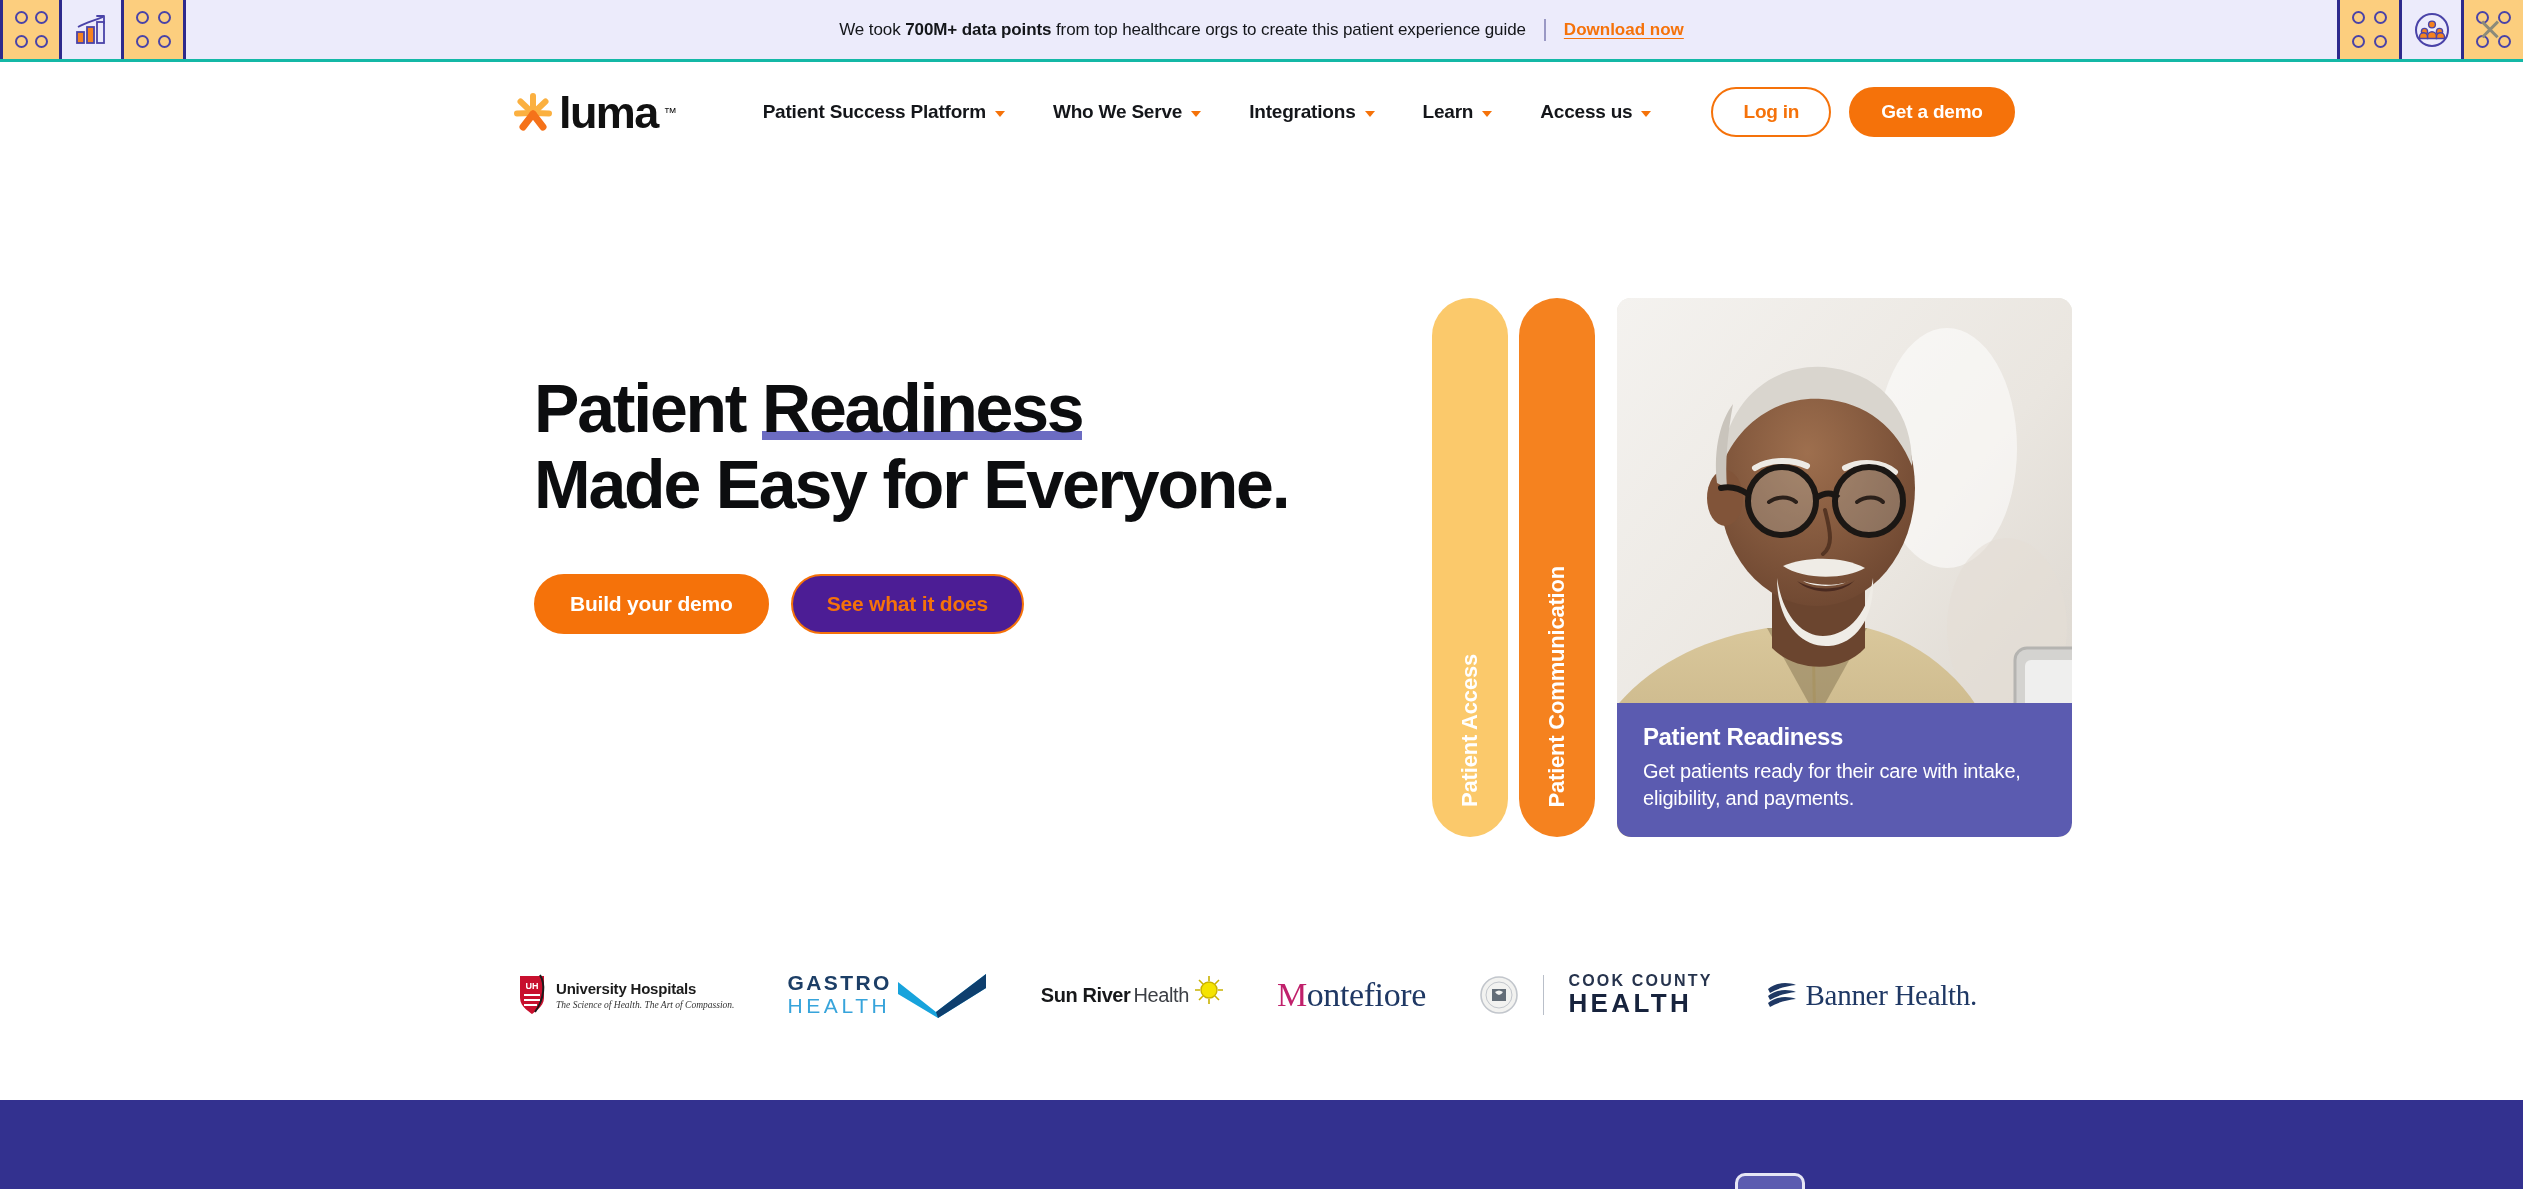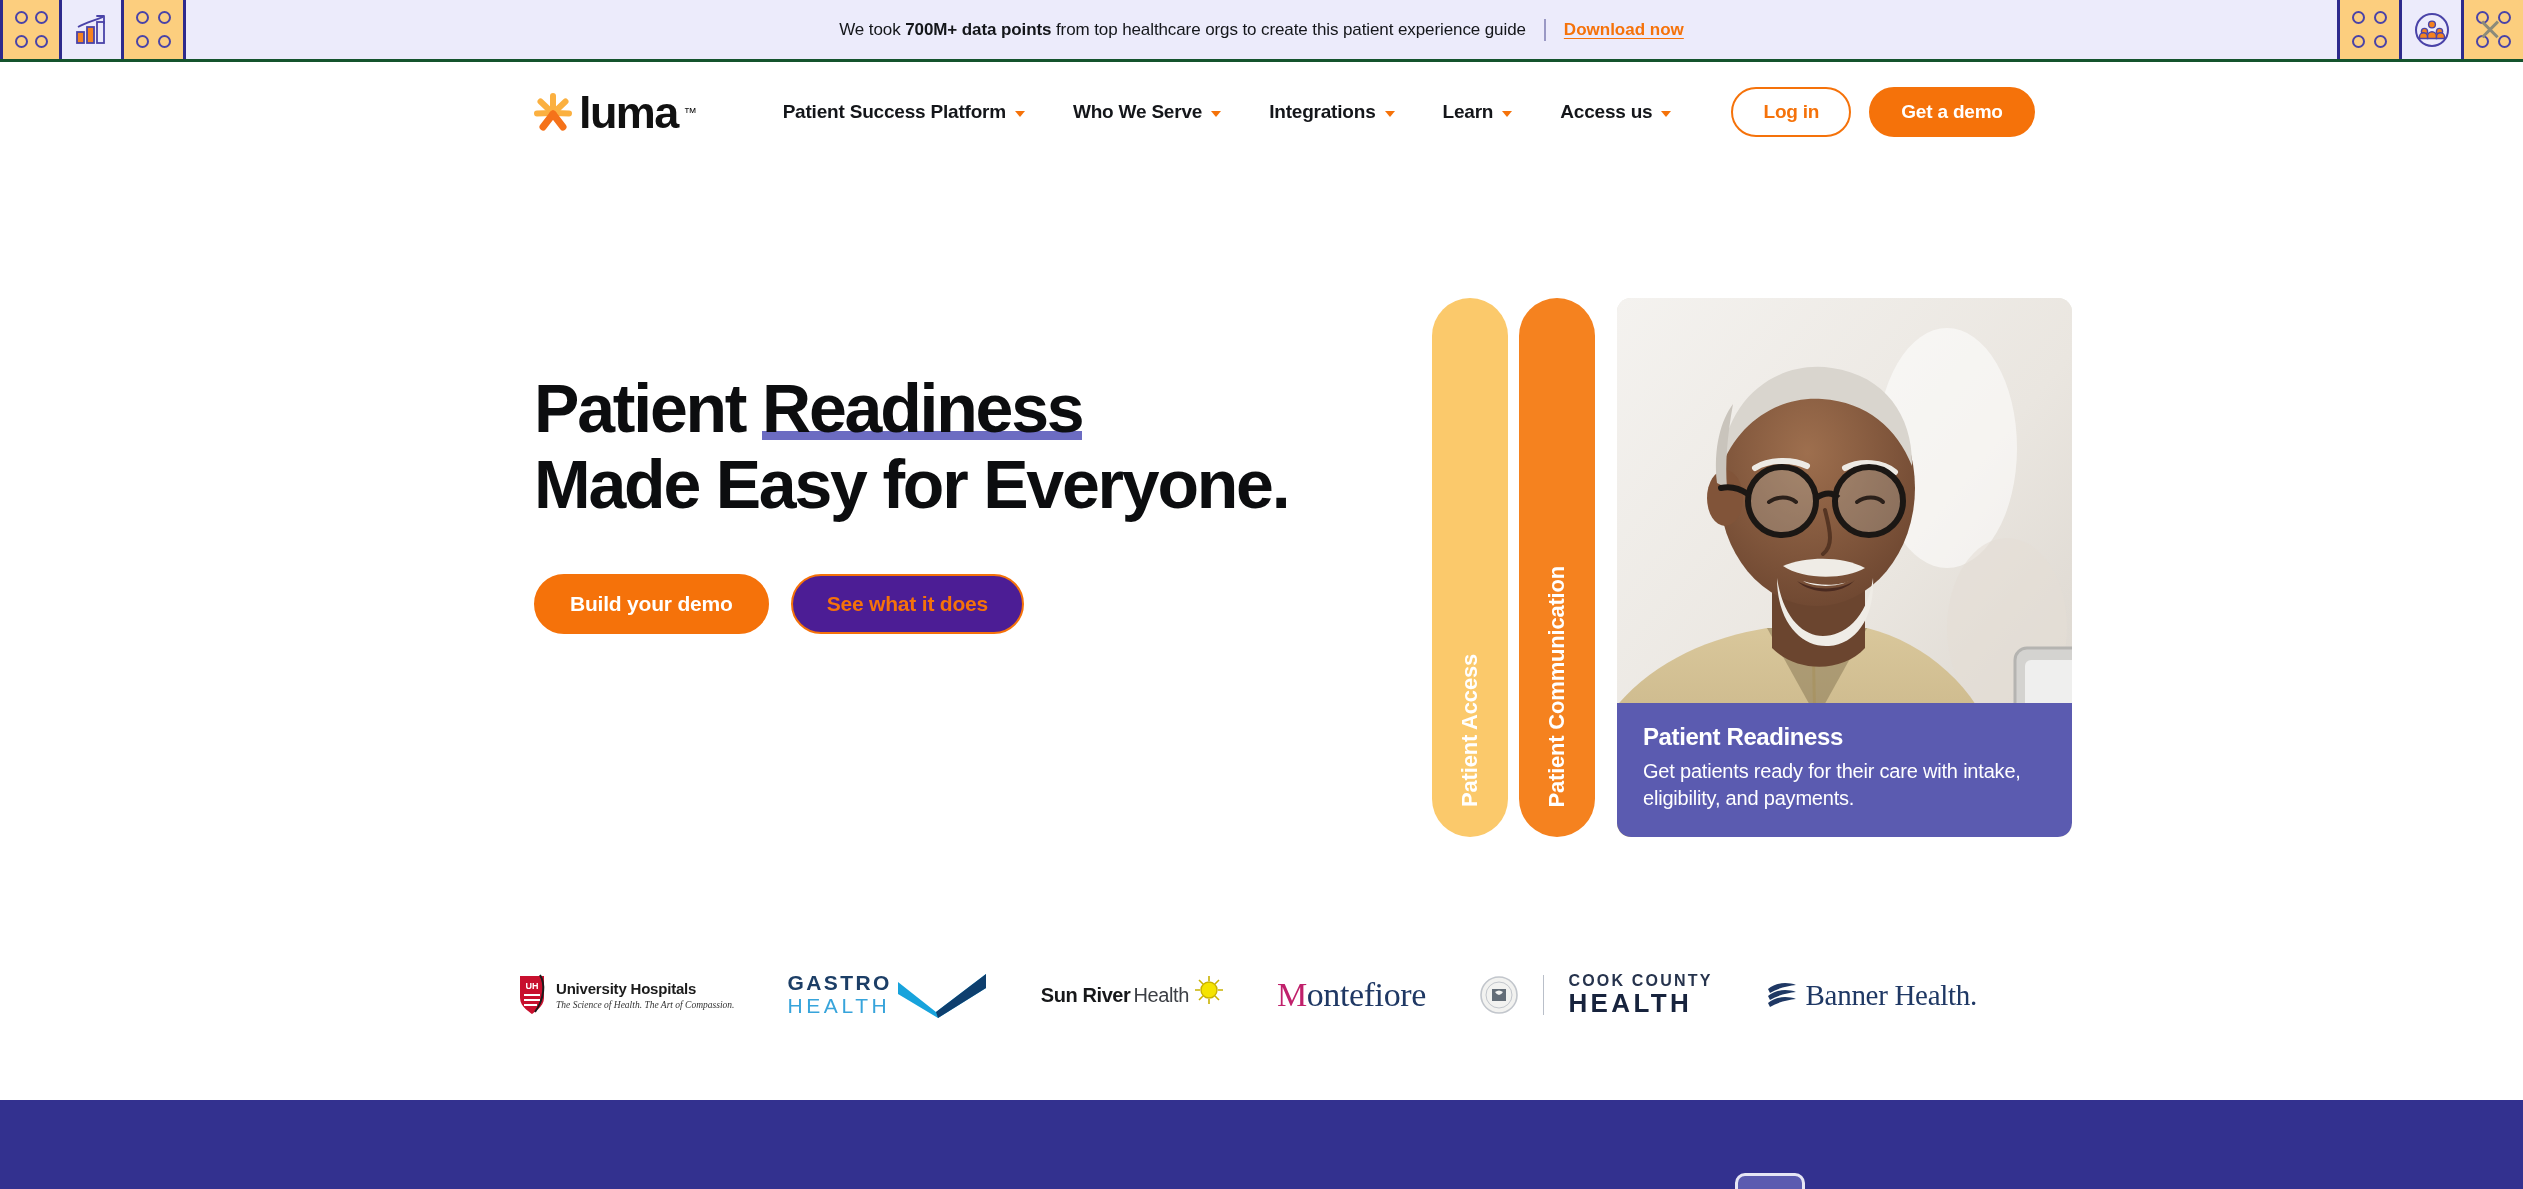--- a/index.html
+++ b/index.html
@@ -9,21 +9,21 @@
     background: #ffffff;
     -webkit-font-smoothing: antialiased;
   }
 
   
   .promo-banner {
     position: absolute;
     top: 0; left: 0;
     width: 2523px; height: 62px;
     background: #ECEBFB;
-    border-bottom: 3px solid #14532d;
+    border-bottom: 3px solid #14b8a6;
     display: flex;
     align-items: stretch;
   }
   .deco-strip { display: flex; align-items: stretch; height: 59px; }
   .deco-tile {
     width: 62px; height: 59px;
     background: #FCCE7E;
     border-right: 3px solid #2E2A8C;
     display: grid;
     grid-template-columns: 1fr 1fr;
@@ -95,21 +95,21 @@
   .site-header {
     position: absolute;
     top: 62px; left: 0;
     width: 2523px; height: 100px;
     background: #ffffff;
     display: flex;
     align-items: center;
   }
   .header-inner {
     position: absolute;
-    left: 533px;
+    left: 513px;
     display: flex;
     align-items: center;
     gap: 0;
   }
   .logo { display: flex; align-items: center; gap: 6px; cursor: pointer; }
   .logo-mark { width: 40px; height: 40px; }
   .logo-word {
     font-size: 45px;
     font-weight: 700;
     color: #111111;

